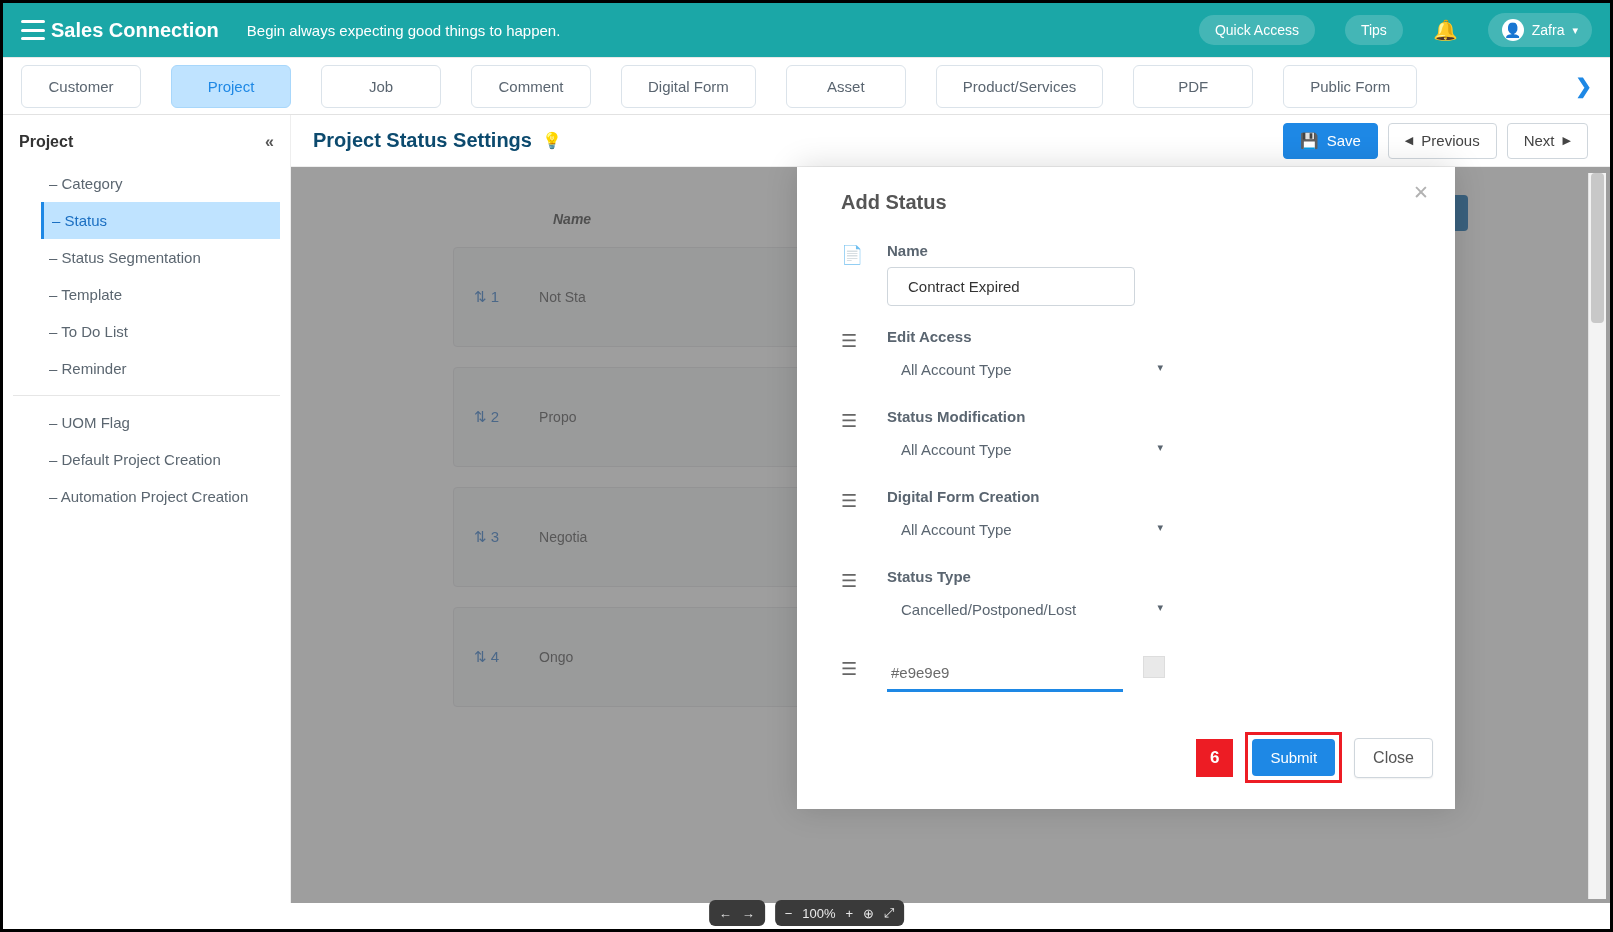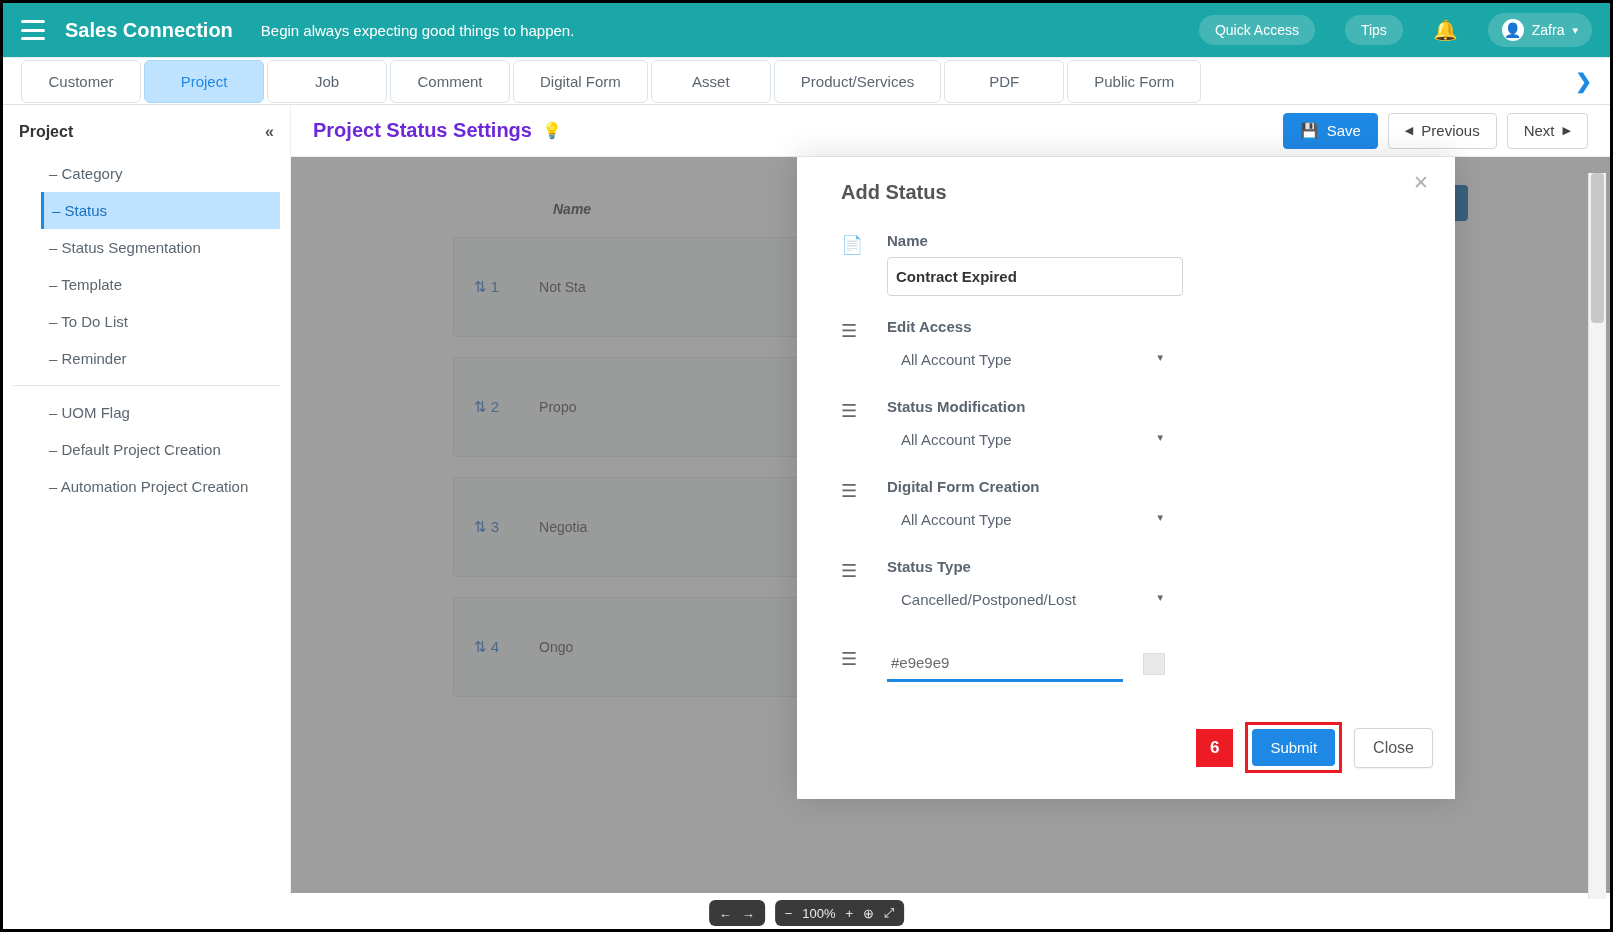--- a/index.html
+++ b/index.html
@@ -1,45 +1,45 @@
 <!DOCTYPE html>
 <html><head>
 <meta charset="utf-8">
 <style>
 * { box-sizing: border-box; margin: 0; padding: 0; }
 body { font-family: Arial, Helvetica, sans-serif; font-size: 14px; background: #fff; color: #333; overflow: hidden; width: 1613px; height: 932px; border: 3px solid #000; position: relative; }
 
 .topbar { background: #1ba7a7; height: 54px; display: flex; align-items: center; padding: 0 18px; color: #fff; }
 .hamburger { width: 24px; height: 20px; display: flex; flex-direction: column; justify-content: space-between; cursor: pointer; }
 .hamburger span { height: 3px; background: #fff; border-radius: 2px; }
-.app-title { font-size: 20px; font-weight: bold; margin-left: 20px; text-align: center; }
+.app-title { font-size: 20px; font-weight: bold; margin-left: 6px; text-align: center; }
 .tagline { margin-left: 28px; font-size: 15px; }
 .topbar-right { margin-left: auto; display: flex; align-items: center; gap: 30px; }
 .pill-btn { background: rgba(255,255,255,0.18); padding: 7px 16px; border-radius: 18px; color: #fff; font-size: 14px; cursor: pointer; }
 .bell { font-size: 20px; cursor: pointer; }
 .user-chip { background: rgba(255,255,255,0.18); padding: 6px 14px; border-radius: 18px; display: flex; align-items: center; gap: 8px; cursor: pointer; }
 .avatar { width: 22px; height: 22px; border-radius: 50%; background: #fff; color: #1ba7a7; display: flex; align-items: center; justify-content: center; font-size: 14px; }
 .chev-down { font-size: 11px; }
 
-.tabs-bar { height: 48px; display: flex; align-items: center; gap: 3px; padding: 0 18px; border-bottom: 1px solid #e2e2e2; border-top: 1px solid #e9e9e9; overflow: hidden;}
+.tabs-bar { height: 58px; display: flex; align-items: center; gap: 30px; padding: 0 18px; border-bottom: 1px solid #e2e2e2; border-top: 1px solid #e9e9e9; overflow: hidden;}
 .tab { border: 1px solid #dbe3ea; border-radius: 6px; padding: 12px 26px; color: #5a6570; font-size: 15px; cursor: pointer; min-width: 120px; text-align: center; background: #fff;}
 .tab.active { background: #bfe3ff; border-color: #a8d7fb; color: #1e88e5; font-weight: 500; }
 .tabs-scroll { color: #1e88e5; font-size: 20px; margin-left: auto; cursor: pointer; font-weight: bold; }
 
 .workspace { display: flex; height: calc(100% - 54px - 58px - 26px); }
 .sidebar { width: 288px; border-right: 1px solid #eee; padding: 14px 10px; }
 .sidebar-head { display: flex; align-items: center; font-weight: bold; font-size: 16px; color: #333; padding: 4px 6px 14px 6px; }
 .collapse-icon { margin-left: auto; font-size: 16px; cursor: pointer; color: #555;}
 .side-item { padding: 10px 8px; color: #5b6670; font-size: 15px; cursor: pointer; margin-left: 28px; }
 .side-item.active { background: #bfe3ff; color: #1b6fc2; border-left: 3px solid #1e88e5; }
 .side-divider { height: 1px; background: #e6e6e6; margin: 8px 0; }
 
 .main { flex: 1; display: flex; flex-direction: column; position: relative; }
 .page-head { height: 52px; display: flex; align-items: center; padding: 0 22px; border-bottom: 1px solid #eee; }
-.page-title { font-size: 20px; font-weight: bold; color: #6d28d9; }
+.page-title { font-size: 20px; font-weight: bold; color: #0c4a6e; }
 .bulb { color: #f9a825; margin-left: 10px; font-size: 16px; }
 .page-actions { margin-left: auto; display: flex; gap: 10px; }
 .btn { border: 1px solid #cfd6dc; border-radius: 4px; padding: 8px 16px; font-size: 15px; cursor: pointer; background: #fff; color: #444; display: flex; align-items: center; gap: 8px;}
 .btn.primary { background: #1e88e5; border-color: #1e88e5; color: #fff; }
 .btn .tri { font-size: 11px; }
 
 .canvas { flex: 1; background: #f1f1f1; position: relative; padding: 10px 2px 10px 2px; }
 .overlay { position: absolute; inset: 0; background: rgba(90,90,90,0.55); }
 
 .bg-content { position: relative; padding: 20px 160px; filter: brightness(1);}
@@ -54,24 +54,24 @@
 .bg-icons .trash { color: #a21414; font-size: 16px;}
 .ions-label { position: absolute; right: 164px; top: 78px; font-style: italic; }
 
 .modal { position: absolute; left: 506px; top: 0; width: 658px; background: #fff; box-shadow: 0 0 30px rgba(0,0,0,0.15); z-index: 10; padding: 24px 22px 26px 44px; }
 .modal-title { font-size: 20px; font-weight: bold; color: #555; margin-bottom: 28px; }
 .modal-close { position: absolute; right: 26px; top: 14px; color: #b2b2b2; font-size: 19px; cursor: pointer; }
 .m-row { display: flex; align-items: flex-start; margin-bottom: 22px; }
 .m-icon { width: 46px; color: #666; font-size: 18px; padding-top: 2px;}
 .m-body { flex: 1; }
 .m-label { color: #5a6570; font-weight: bold; font-size: 15px; margin-bottom: 8px; }
-.m-input { width: 296px; border: 1px solid #cfd6dc; border-radius: 4px; padding: 10px 8px; font-size: 15px; font-weight: bold; color: #333; }
+.m-input { width: 248px; border: 1px solid #cfd6dc; border-radius: 4px; padding: 10px 20px; font-size: 15px; font-weight: normal; color: #333; }
 .m-select { width: 290px; display: flex; padding: 8px 14px 8px 14px; color: #5a6570; font-size: 15px;}
 .m-select .caret { margin-left: auto; font-size: 11px; }
-.m-color-row { display: flex; align-items: center; gap: 20px; width: 300px;}
+.m-color-row { display: flex; align-items: flex-start; gap: 20px; width: 300px;}
 .m-color-input { border: none; border-bottom: 3px solid #1e88e5; padding: 8px 4px; font-size: 15px; color: #6a6a6a; width: 236px; outline: none;}
 .swatch { width: 22px; height: 22px; background: #e9e9e9; border: 1px solid #ddd; }
 .modal-footer { display: flex; justify-content: flex-end; gap: 12px; margin-top: 40px; align-items: center;}
 .callout { background: #ed1c24; color: #fff; font-weight: bold; padding: 9px 14px; font-size: 17px; }
 .submit-wrap { border: 3px solid #ed1c24; padding: 4px; }
 .btn-submit { background: #1e88e5; color: #fff; border: none; padding: 10px 18px; border-radius: 4px; font-size: 15px; cursor: pointer; }
 .btn-close { background: #fff; border: 1px solid #cfd6dc; padding: 10px 18px; border-radius: 4px; font-size: 16px; color: #555; cursor: pointer; box-shadow: 0 1px 2px rgba(0,0,0,0.06);}
 
 .viewer-bar { position: absolute; bottom: 3px; left: 50%; transform: translateX(-50%); display: flex; gap: 10px; z-index: 40;}
 .vb-seg { background: #3a3a3a; color: #eaeaea; border-radius: 6px; height: 26px; display: flex; align-items: center; padding: 0 10px; font-size: 13px; gap: 10px;}

